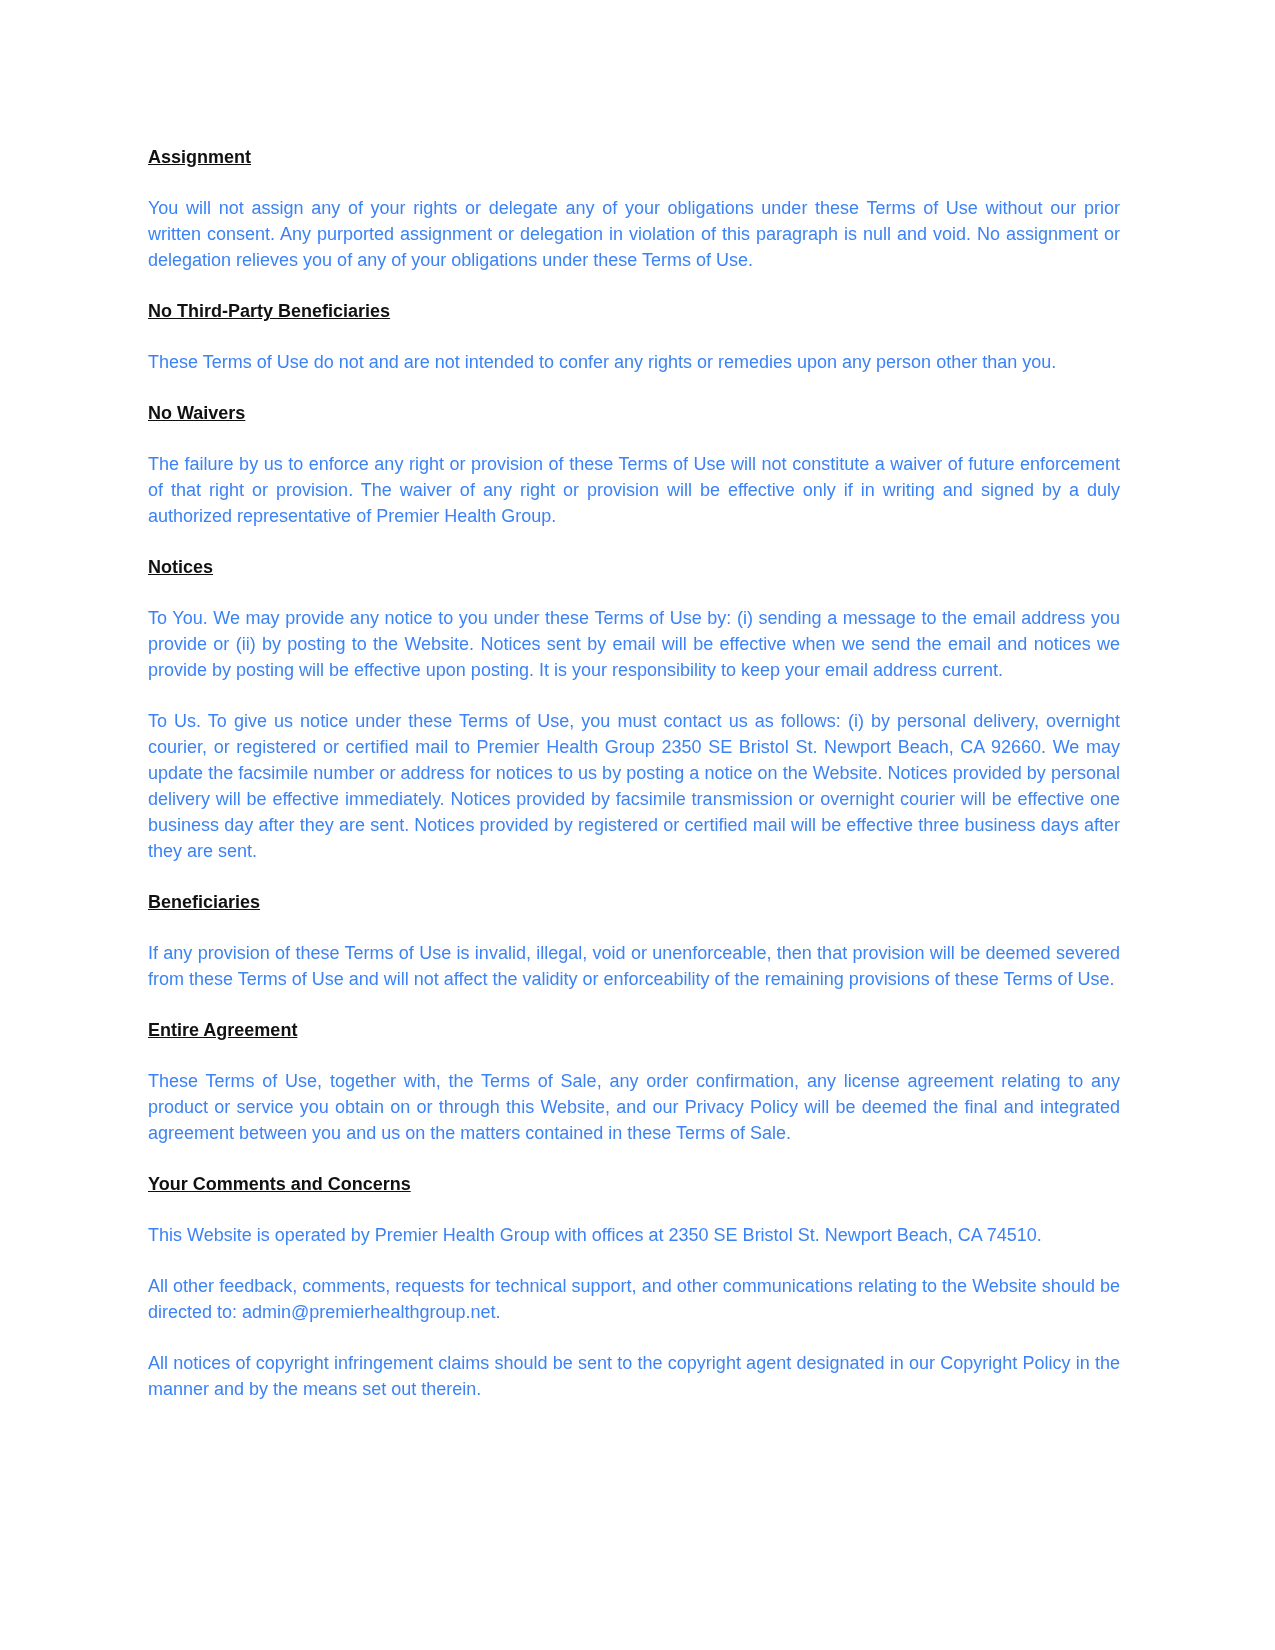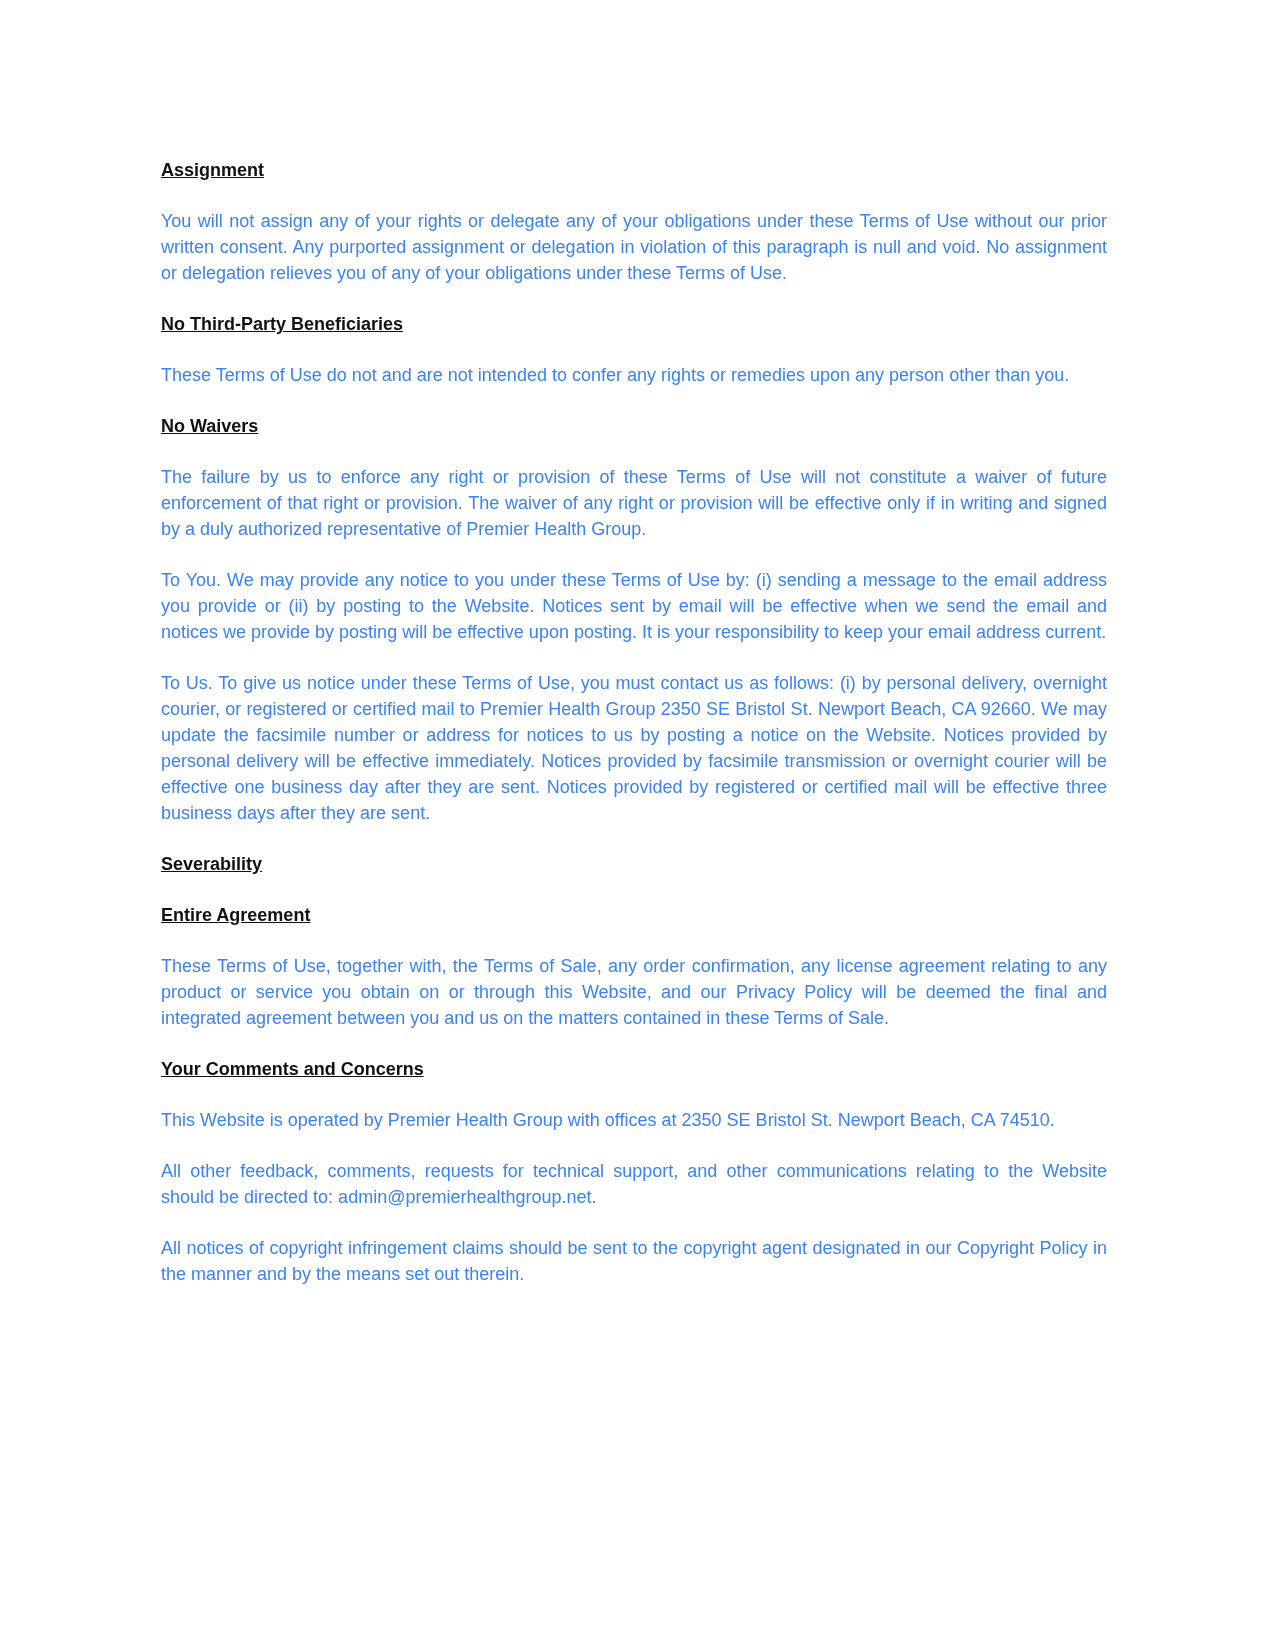--- a/index.html
+++ b/index.html
@@ -32,21 +32,21 @@
     margin: 0 0 25px 0;
     color: #111111;
   }
   .doc-para {
     margin: 0 0 25px 0;
     text-align: justify;
     color: #3b82f6;
   }
   .para-lead {
   }
-  section { margin: 16px; padding: 0; }
+  section { margin: 3px; padding: 0; }
 </style>
 </head>
 <body>
 
 <main class="page">
 
   <section>
     <h2 class="doc-heading">Assignment</h2>
     <p class="doc-para">You will not assign any of your rights or delegate any of your obligations under these Terms of Use without our prior written consent. Any purported assignment or delegation in violation of this paragraph is null and void. No assignment or delegation relieves you of any of your obligations under these Terms of Use.</p>
   </section>
@@ -55,26 +55,28 @@
     <h2 class="doc-heading">No Third-Party Beneficiaries</h2>
     <p class="doc-para">These Terms of Use do not and are not intended to confer any rights or remedies upon any person other than you.</p>
   </section>
 
   <section>
     <h2 class="doc-heading">No Waivers</h2>
     <p class="doc-para">The failure by us to enforce any right or provision of these Terms of Use will not constitute a waiver of future enforcement of that right or provision. The waiver of any right or provision will be effective only if in writing and signed by a duly authorized representative of Premier Health Group.</p>
   </section>
 
   <section>
+    <h2 class="doc-heading">Notices</h2>
     <p class="doc-para"><span class="para-lead">To You</span><span>. We may provide any notice to you under these Terms of Use by: (i) sending a message to the email address you provide or (ii) by posting to the Website. Notices sent by email will be effective when we send the email and notices we provide by posting will be effective upon posting. It is your responsibility to keep your email address current.</span></p>
     <p class="doc-para"><span class="para-lead">To Us</span><span>. To give us notice under these Terms of Use, you must contact us as follows: (i) by personal delivery, overnight courier, or registered or certified mail to Premier Health Group 2350 SE Bristol St. Newport Beach, CA 92660. We may update the facsimile number or address for notices to us by posting a notice on the Website. Notices provided by personal delivery will be effective immediately. Notices provided by facsimile transmission or overnight courier will be effective one business day after they are sent. Notices provided by registered or certified mail will be effective three business days after they are sent.</span></p>
   </section>
 
   <section>
-    <h2 class="doc-heading">Severability</h2>
+    <h2 class="doc-heading">Beneficiaries</h2>
+    <p class="doc-para">If any provision of these Terms of Use is invalid, illegal, void or unenforceable, then that provision will be deemed severed from these Terms of Use and will not affect the validity or enforceability of the remaining provisions of these Terms of Use.</p>
   </section>
 
   <section>
     <h2 class="doc-heading">Entire Agreement</h2>
     <p class="doc-para">These Terms of Use, together with, the Terms of Sale, any order confirmation, any license agreement relating to any product or service you obtain on or through this Website, and our Privacy Policy will be deemed the final and integrated agreement between you and us on the matters contained in these Terms of Sale.</p>
   </section>
 
   <section>
     <h2 class="doc-heading">Your Comments and Concerns</h2>
     <p class="doc-para">This Website is operated by Premier Health Group with offices at 2350 SE Bristol St. Newport Beach, CA 74510.</p>

